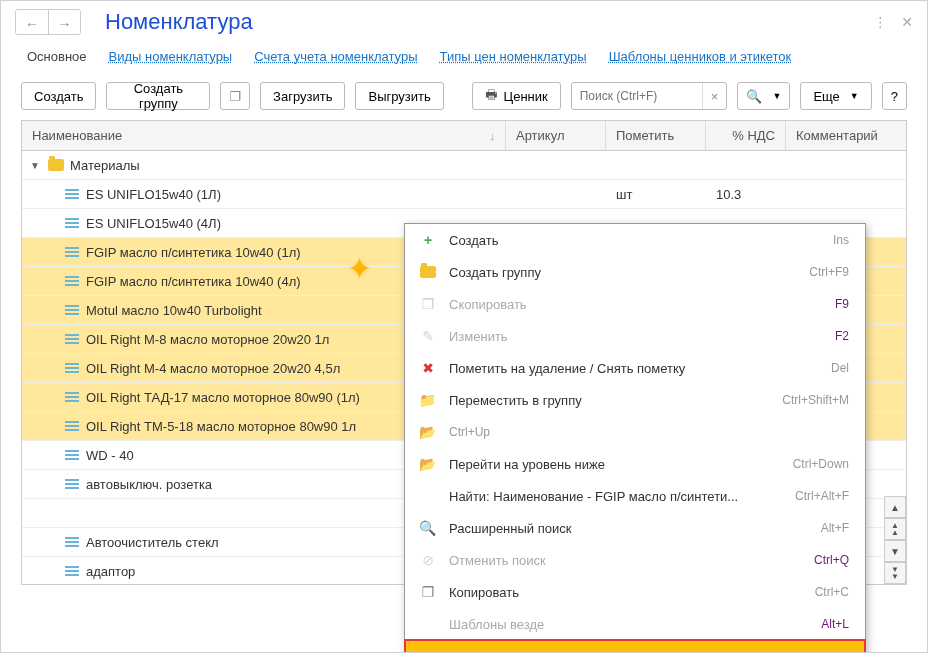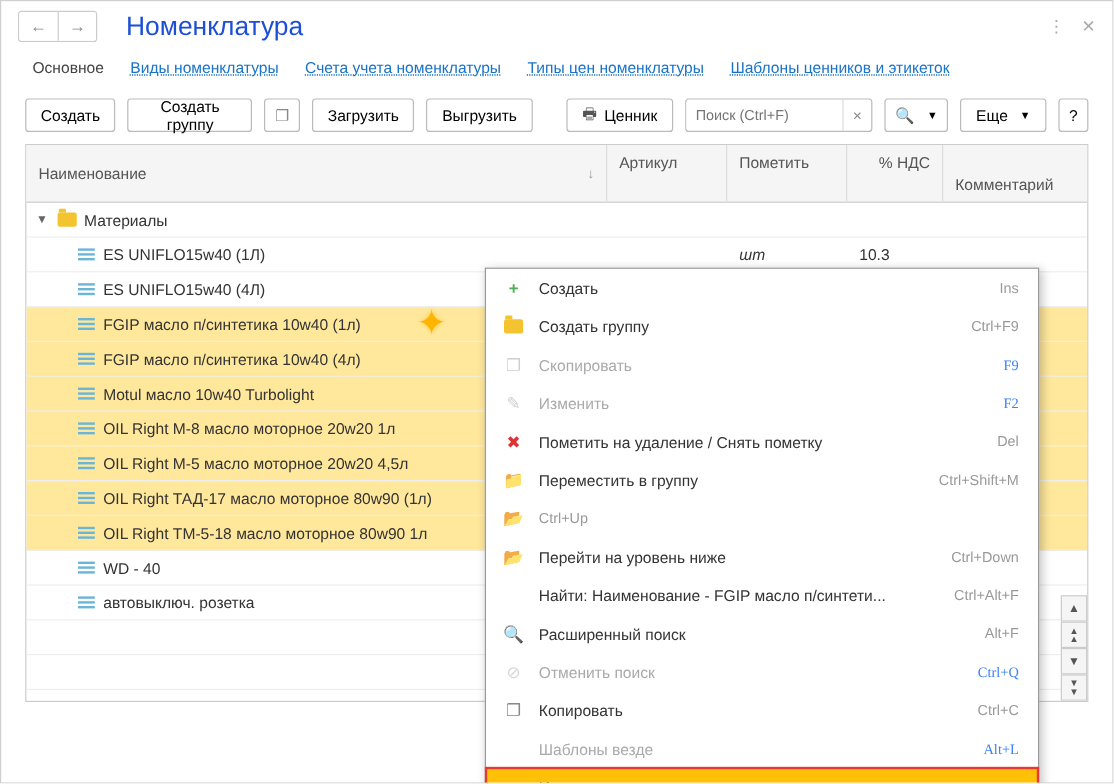--- a/index.html
+++ b/index.html
@@ -25,29 +25,29 @@
   .search-box input { border: none; outline: none; padding: 4px 8px; width: 130px; font-size: 12px; color: #a21caf; }
   .search-box .clear { padding: 0 8px; color: #888; cursor: pointer; border-left: 1px solid #ddd; height: 100%; display: flex; align-items: center; }
 
   .table-wrap { margin: 0 20px; border: 1px solid #ccc; height: 465px; display: flex; flex-direction: column; }
   .thead { display: flex; background: #f5f5f5; border-bottom: 1px solid #ccc; font-size: 13px; color: #555; }
   .th { padding: 7px 10px; border-right: 1px solid #ddd; }
   .th.name { flex: 1; display: flex; justify-content: space-between; align-items: center; }
   .th.art { width: 100px; }
   .th.unit { width: 100px; }
   .th.vat { width: 80px; text-align: right; }
-  .th.comment { width: 120px; border-right: none; margin-top: 18px; }
+  .th.comment { width: 120px; border-right: none; }
 
   .tbody { flex: 1; overflow: hidden; position: relative; }
   .row { display: flex; align-items: center; height: 29px; border-bottom: 1px solid #eee; font-size: 13px; }
   .row.sel { background: #ffe89c; }
   .cell { padding: 0 10px; display: flex; align-items: center; gap: 6px; height: 100%; }
   .cell.name { flex: 1; }
   .cell.art { width: 100px; }
-  .cell.unit { width: 100px; font-style: italic; }
+  .cell.unit { width: 100px; }
   .cell.vat { width: 80px; }
   .cell.comment { width: 120px; }
   .indent0 { padding-left: 8px; }
   .indent1 { padding-left: 42px; text-align: right; }
   .tree-toggle { color: #666; font-size: 10px; width: 12px; display: inline-block; }
   .folder-ico { width: 16px; height: 12px; background: #f4c430; border-radius: 2px; display: inline-block; position: relative; }
   .folder-ico::before { content: ''; position: absolute; top: -3px; left: 1px; width: 6px; height: 3px; background: #f4c430; border-radius: 1px 1px 0 0; }
   .item-ico { width: 14px; height: 2px; background: #6bb5d8; display: inline-block; box-shadow: 0 -4px 0 #6bb5d8, 0 4px 0 #6bb5d8; margin: 0 1px; }
 
   .cursor-star { position: absolute; left: 346px; top: 250px; pointer-events: none; z-index: 5; }
@@ -55,21 +55,21 @@
   .cursor-arrow { position: absolute; left: 358px; top: 262px; font-size: 18px; color: #000; transform: rotate(-15deg); }
 
   .context-menu { position: absolute; left: 403px; top: 222px; width: 462px; background: #fff; border: 1px solid #999; box-shadow: 2px 2px 8px rgba(0,0,0,0.25); z-index: 10; font-size: 13px; }
   .ctx-item { display: flex; align-items: center; height: 32px; padding: 0 16px 0 12px; cursor: pointer; }
   .ctx-item.disabled { color: #aaa; cursor: default; }
   .ctx-item.disabled .ctx-icon { opacity: 0.4; }
   .ctx-item.highlight { background: #ffc107; outline: 2px solid #e53935; outline-offset: -1px; }
   .ctx-icon { width: 22px; display: flex; align-items: center; justify-content: center; margin-right: 10px; font-size: 14px; }
   .ctx-label { flex: 1; }
   .ctx-shortcut { color: #999; font-size: 12px; }
-  .ctx-item.disabled .ctx-shortcut { color: #3b82f6; font-family: Liberation Serif, serif; }
+  .ctx-item.disabled .ctx-shortcut { color: #701a75; }
 
   .scroll-btns { position: absolute; right: 0; bottom: 0; display: flex; flex-direction: column; }
   .scroll-btn { width: 22px; height: 22px; border: 1px solid #ccc; background: #f5f5f5; display: flex; align-items: center; justify-content: center; font-size: 10px; color: #555; }
 
   .green-plus { color: #4caf50; font-weight: bold; }
   .copy-ico { color: #888; }
   .pencil-ico { color: #888; }
   .trash-ico { color: #d33; }
   .move-ico { color: #d88; }
   .up-ico, .down-ico { color: #f4c430; }
@@ -210,21 +210,21 @@
             <span>OIL Right М-8 масло моторное 20w20 1л</span>
           </div>
           <div class="cell art"></div>
           <div class="cell unit"></div>
           <div class="cell vat"></div>
           <div class="cell comment"></div>
         </div>
         <div class="row sel">
           <div class="cell name indent1">
             <span class="item-ico"></span>
-            <span>OIL Right М-5 масло моторное 20w20 4,5л</span>
+            <span>OIL Right М-4 масло моторное 20w20 4,5л</span>
           </div>
           <div class="cell art"></div>
           <div class="cell unit"></div>
           <div class="cell vat"></div>
           <div class="cell comment"></div>
         </div>
         <div class="row sel">
           <div class="cell name indent1">
             <span class="item-ico"></span>
             <span>OIL Right ТАД-17 масло моторное 80w90  (1л)</span>
@@ -264,20 +264,24 @@
           <div class="cell vat"></div>
           <div class="cell comment"></div>
         </div>
         <div class="row">
           <div class="cell art"></div>
           <div class="cell unit"></div>
           <div class="cell vat"></div>
           <div class="cell comment"></div>
         </div>
         <div class="row">
+          <div class="cell name indent1">
+            <span class="item-ico"></span>
+            <span>Автоочиститель стекл</span>
+          </div>
           <div class="cell art"></div>
           <div class="cell unit"></div>
           <div class="cell vat"></div>
           <div class="cell comment"></div>
         </div>
         <div class="row">
           <div class="cell name indent1">
             <span class="item-ico"></span>
             <span>адаптор</span>
           </div>

